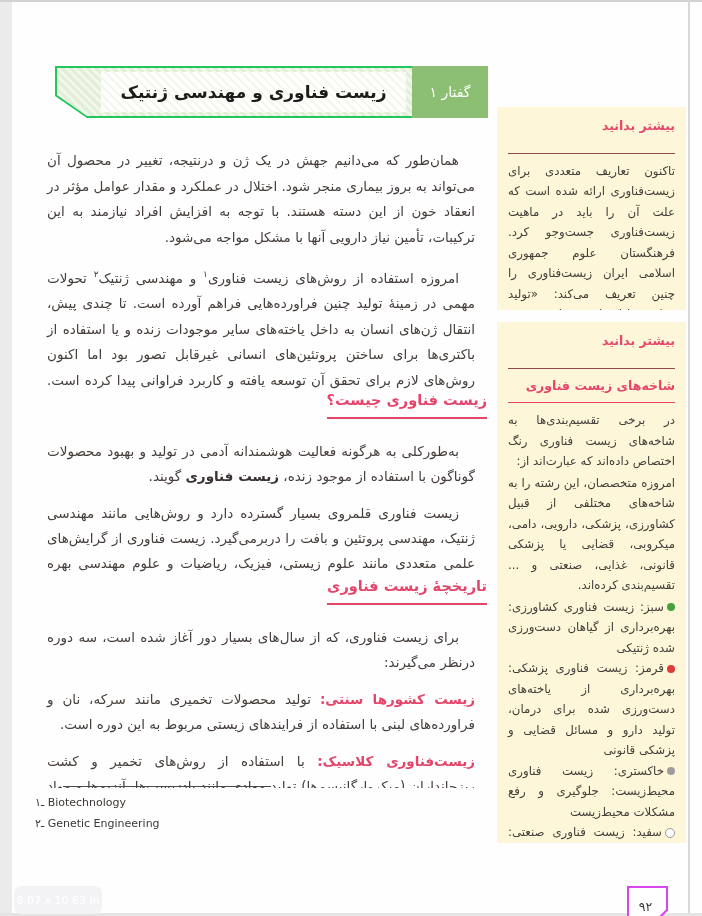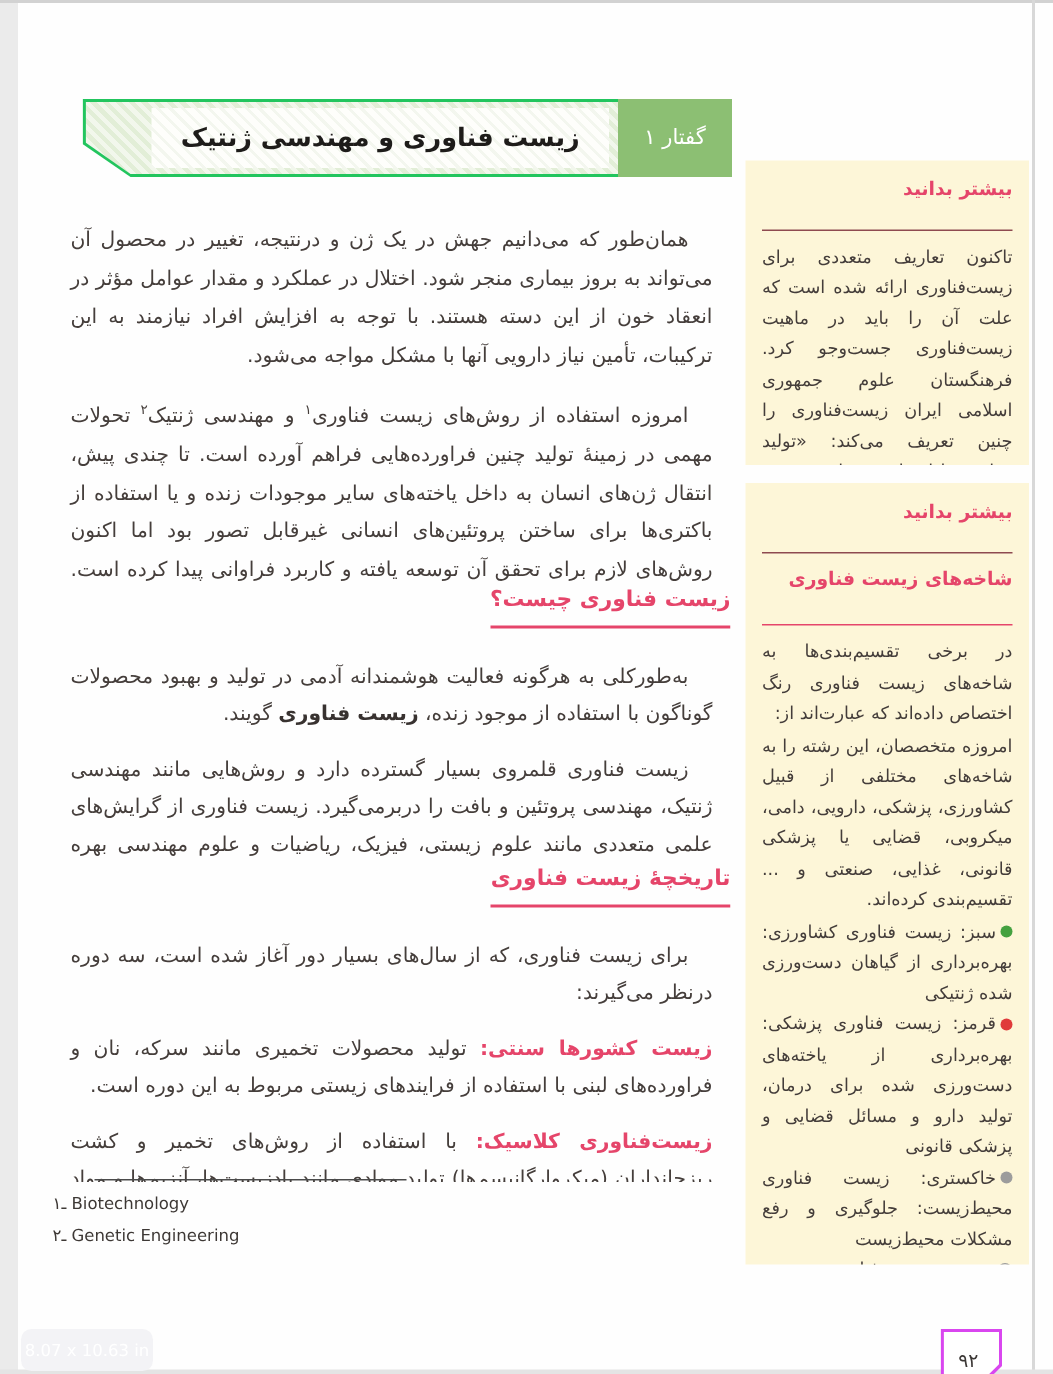--- a/index.html
+++ b/index.html
@@ -47,21 +47,21 @@
   .fn-rule{width:208px;border-top:1.4px solid #4a4a4a;margin:0 0 5px 28px;}
 
   
   .sidebox{position:absolute;left:497px;width:189px;background:#fdf6d8;padding:9px 11px 10px;
            box-sizing:border-box;color:#443d3a;font-size:11.8px;line-height:20.5px;overflow:hidden;}
   .sb1{top:107px;height:203px;}
   .sb2{top:322px;height:521px;}
   .sb-h{display:block;color:#e5456a;font-weight:bold;font-size:12.5px;
         border-bottom:1.2px solid #8e4a50;padding-bottom:16px;margin-bottom:7px;}
   .sb-sub{display:block;color:#e5456a;font-weight:bold;font-size:12.5px;
-        border-bottom:1.2px solid #e5456a;padding-bottom:20px;margin-bottom:7px;}
+        border-bottom:1.2px solid #e5456a;padding-bottom:6px;margin-bottom:7px;}
   .sidebox p{margin:0 0 1px;}
   .bullet{margin:0;}
   .dot{display:inline-block;width:8px;height:8px;border-radius:50%;margin-left:3px;
        vertical-align:middle;background:#888;}
 
   
   .pagenum{position:absolute;left:627px;top:886px;width:41px;height:41px;background:#d946ef;
            clip-path:polygon(0 0,100% 0,100% 60%,60% 100%,0 100%);}
   .pagenum-in{position:absolute;inset:2px;background:#fff;
            clip-path:polygon(0 0,100% 0,100% 58%,58% 100%,0 100%);

